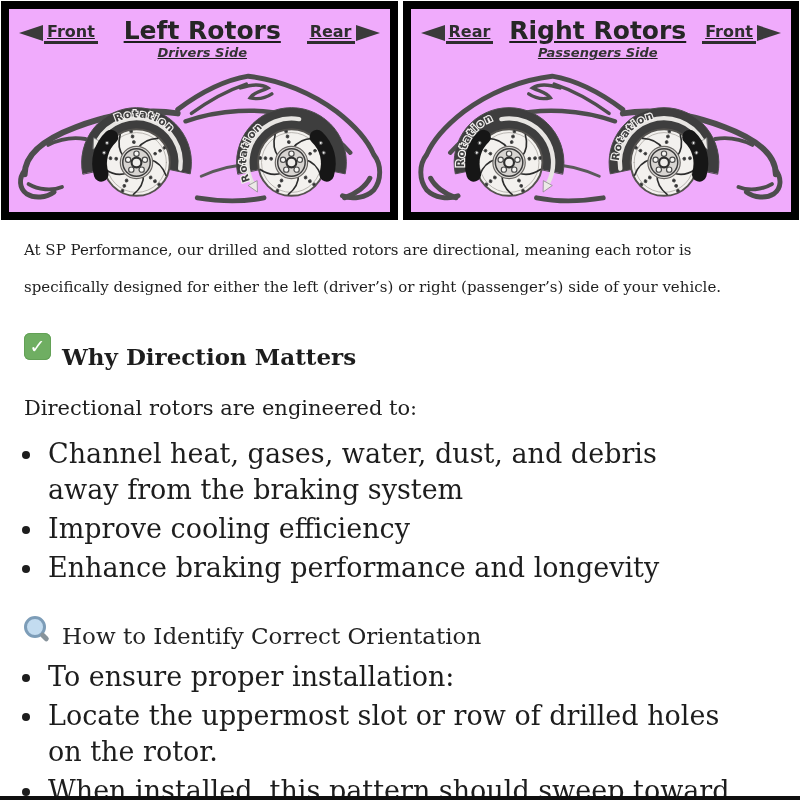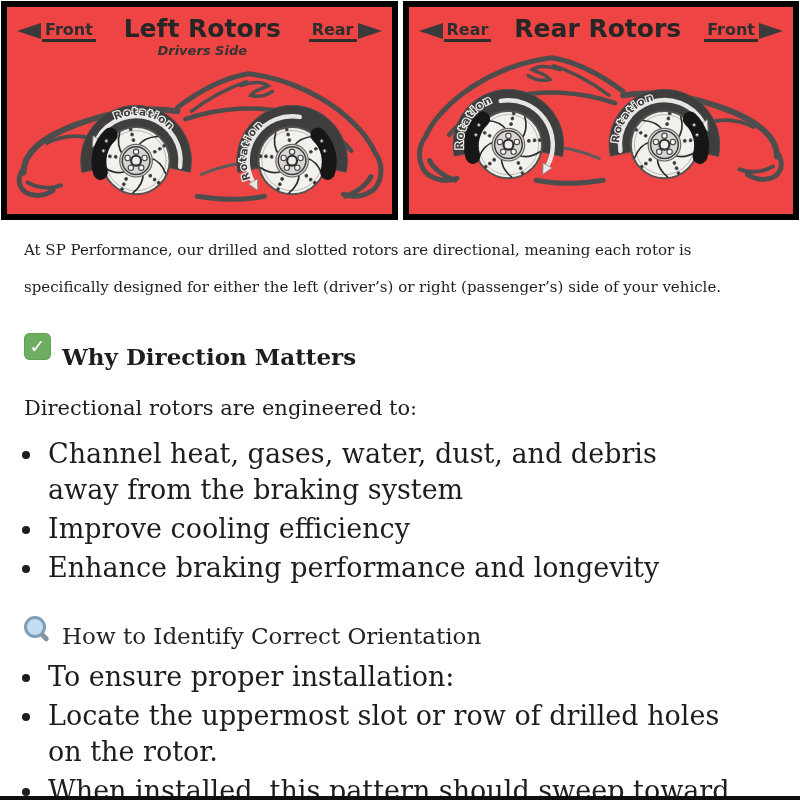--- a/index.html
+++ b/index.html
@@ -3,21 +3,21 @@
 <meta charset="utf-8">
 <style>
   html,body{margin:0;padding:0;}
   body{
     width:800px;height:800px;background:#ffffff;overflow:hidden;
     font-family:"DejaVu Serif", serif;color:#1d1d1d;position:relative;
   }
 
   
   .diagram{display:flex;gap:5px;padding:1px 1px 0 1px;height:220px;box-sizing:border-box;}
-  .panel{flex:1;border:6px solid #000000;background:#ef4444;position:relative;box-sizing:border-box;overflow:hidden;}
+  .panel{flex:1;border:8px solid #000000;background:#f0abfc;position:relative;box-sizing:border-box;overflow:hidden;text-decoration:underline;}
   .panel-header{display:flex;justify-content:space-between;align-items:flex-start;padding:7px 10px 0 10px;}
   .dir{display:flex;align-items:center;margin-top:7px;}
   .dir-label{
     font-family:"DejaVu Sans",sans-serif;font-weight:bold;font-size:16px;color:#2e2e2e;
     border-bottom:3px solid #2e2e2e;padding:0 3px 0 3px;line-height:1.1;
   }
   .tri{width:0;height:0;display:inline-block;}
   .tri-left{border-right:24px solid #3a3a3a;border-top:8px solid transparent;border-bottom:8px solid transparent;margin-right:1px;}
   .tri-right{border-left:24px solid #3a3a3a;border-top:8px solid transparent;border-bottom:8px solid transparent;margin-left:1px;}
   .titles{text-align:center;margin-top:2px;}
@@ -179,21 +179,22 @@
     </svg>
   </div>
 
   <div class="panel">
     <div class="panel-header">
       <div class="dir">
         <span class="tri tri-left"></span>
         <span class="dir-label">Rear</span>
       </div>
       <div class="titles">
-        <div class="panel-title">Rear Rotors</div>
+        <div class="panel-title">Right Rotors</div>
+        <div class="panel-sub">Passengers Side</div>
       </div>
       <div class="dir">
         <span class="dir-label">Front</span>
         <span class="tri tri-right"></span>
       </div>
     </div>
     <svg class="car-svg" viewBox="0 0 388 160" preserveAspectRatio="xMidYMid meet">
       <use href="#car-full" transform="translate(388,0) scale(-1,1)"></use>
       <defs>
         <path id="tp-r-rear" d="M 56.8 121.7 A 46 46 0 0 1 123 66.2"></path>

